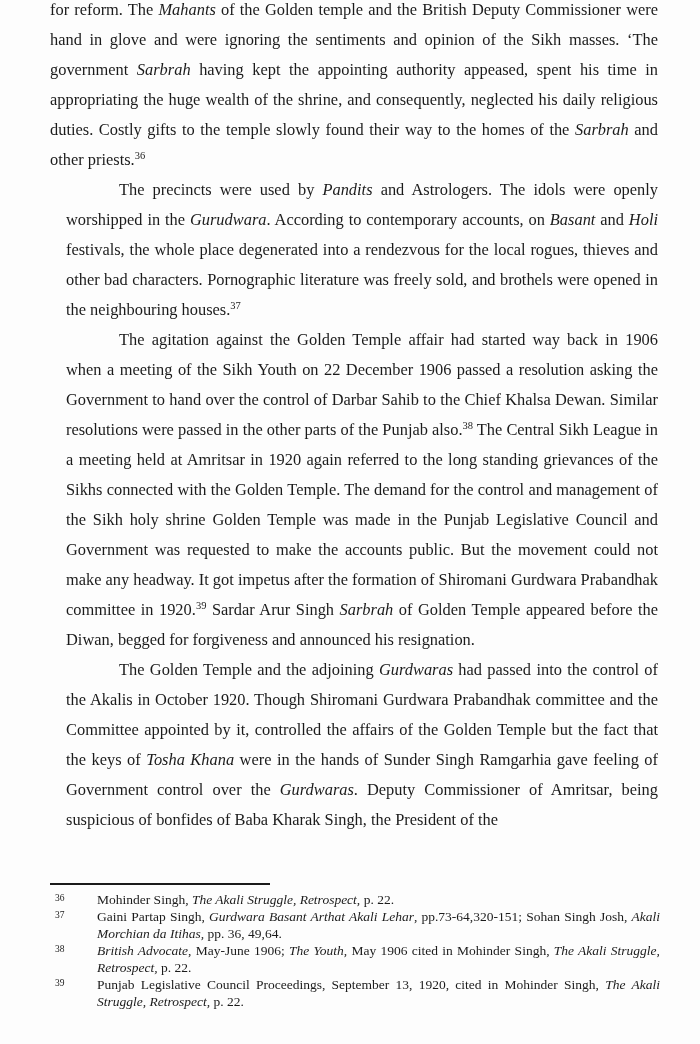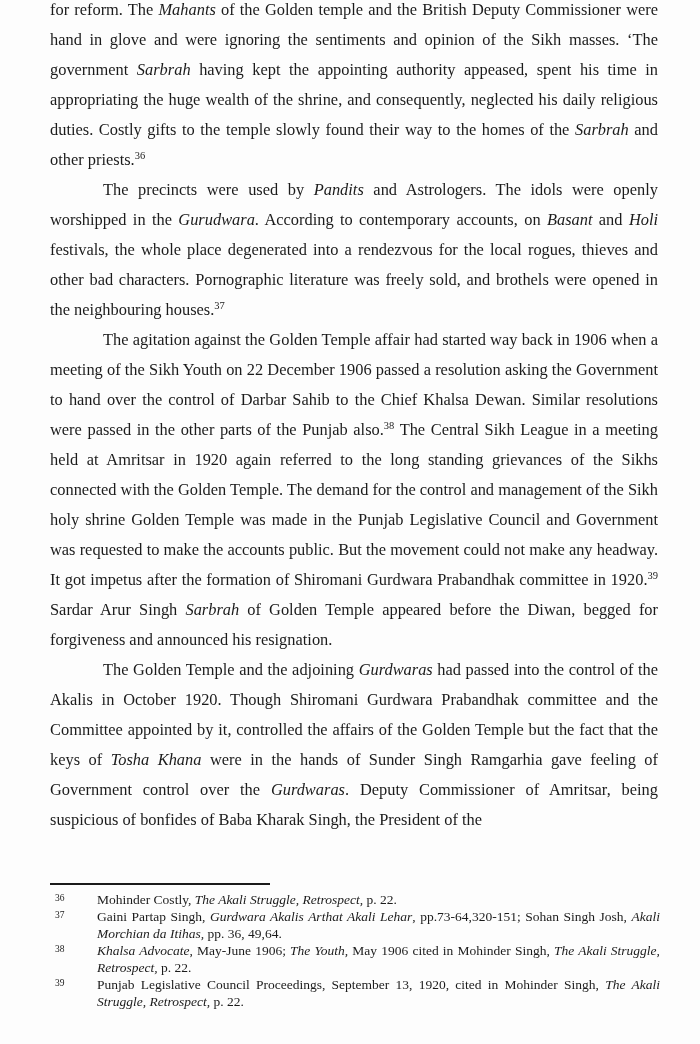--- a/index.html
+++ b/index.html
@@ -17,21 +17,21 @@
   .body-text {
     position: absolute;
     left: 50px;
     top: -5px;
     width: 608px;
     font-size: 16.4px;
     line-height: 30px;
     text-align: justify;
   }
   .para { margin: 0; }
-  .para.indent { text-indent: 53px; }
+  .para.indent { text-indent: 53px; margin-left: 16px; }
   .it { font-style: italic; }
   sup.fnref {
     font-size: 10.5px;
     line-height: 0;
     vertical-align: super;
   }
   .footnote-area {
     position: absolute;
     left: 50px;
     top: 883px;
@@ -69,29 +69,29 @@
       <p class="para"><span>for reform. The </span><span class="it">Mahants</span><span> of the Golden temple and the British Deputy Commissioner were hand in glove and were ignoring the sentiments and opinion of the Sikh masses. ‘The government </span><span class="it">Sarbrah</span><span> having kept the appointing authority appeased, spent his time in appropriating the huge wealth of the shrine, and consequently, neglected his daily religious duties. Costly gifts to the temple slowly found their way to the homes of the </span><span class="it">Sarbrah</span><span> and other priests.</span><sup class="fnref">36</sup></p>
       <p class="para indent"><span>The precincts were used by </span><span class="it">Pandits</span><span> and Astrologers. The idols were openly worshipped in the </span><span class="it">Gurudwara</span><span>. According to contemporary accounts, on </span><span class="it">Basant</span><span> and </span><span class="it">Holi</span><span> festivals, the whole place degenerated into a rendezvous for the local rogues, thieves and other bad characters. Pornographic literature was freely sold, and brothels were opened in the neighbouring houses.</span><sup class="fnref">37</sup></p>
       <p class="para indent"><span>The agitation against the Golden Temple affair had started way back in 1906 when a meeting of the Sikh Youth on 22 December 1906 passed a resolution asking the Government to hand over the control of Darbar Sahib to the Chief Khalsa Dewan. Similar resolutions were passed in the other parts of the Punjab also.</span><sup class="fnref">38</sup><span> The Central Sikh League in a meeting held at Amritsar in 1920 again referred to the long standing grievances of the Sikhs connected with the Golden Temple. The demand for the control and management of the Sikh holy shrine Golden Temple was made in the Punjab Legislative Council and Government was requested to make the accounts public. But the movement could not make any headway. It got impetus after the formation of Shiromani Gurdwara Prabandhak committee in 1920.</span><sup class="fnref">39</sup><span> Sardar Arur Singh </span><span class="it">Sarbrah</span><span> of Golden Temple appeared before the Diwan, begged for forgiveness and announced his resignation.</span></p>
       <p class="para indent"><span>The Golden Temple and the adjoining </span><span class="it">Gurdwaras</span><span> had passed into the control of the Akalis in October 1920. Though Shiromani Gurdwara Prabandhak committee and the Committee appointed by it, controlled the affairs of the Golden Temple but the fact that the keys of </span><span class="it">Tosha Khana</span><span> were in the hands of Sunder Singh Ramgarhia gave feeling of Government control over the </span><span class="it">Gurdwaras</span><span>. Deputy Commissioner of Amritsar, being suspicious of bonfides of Baba Kharak Singh, the President of the</span></p>
     </main>
   <div class="footnote-area">
     <div class="fn-rule"></div>
     <div>
         <div class="fn-row">
           <div class="fn-num">36</div>
-          <div class="fn-text"><span>Mohinder Costly, </span><span class="it">The Akali Struggle, Retrospect,</span><span> p. 22.</span></div>
+          <div class="fn-text"><span>Mohinder Singh, </span><span class="it">The Akali Struggle, Retrospect,</span><span> p. 22.</span></div>
         </div>
         <div class="fn-row">
           <div class="fn-num">37</div>
-          <div class="fn-text"><span>Gaini Partap Singh, </span><span class="it">Gurdwara Akalis Arthat Akali Lehar</span><span>, pp.73-64,320-151; Sohan Singh Josh, </span><span class="it">Akali Morchian da Itihas,</span><span> pp. 36, 49,64.</span></div>
+          <div class="fn-text"><span>Gaini Partap Singh, </span><span class="it">Gurdwara Basant Arthat Akali Lehar</span><span>, pp.73-64,320-151; Sohan Singh Josh, </span><span class="it">Akali Morchian da Itihas,</span><span> pp. 36, 49,64.</span></div>
         </div>
         <div class="fn-row">
           <div class="fn-num">38</div>
-          <div class="fn-text"><span class="it">Khalsa Advocate</span><span>, May-June 1906; </span><span class="it">The Youth,</span><span> May 1906 cited in Mohinder Singh, </span><span class="it">The Akali Struggle, Retrospect,</span><span> p. 22.</span></div>
+          <div class="fn-text"><span class="it">British Advocate</span><span>, May-June 1906; </span><span class="it">The Youth,</span><span> May 1906 cited in Mohinder Singh, </span><span class="it">The Akali Struggle, Retrospect,</span><span> p. 22.</span></div>
         </div>
         <div class="fn-row">
           <div class="fn-num">39</div>
           <div class="fn-text"><span>Punjab Legislative Council Proceedings, September 13, 1920, cited in Mohinder Singh, </span><span class="it">The Akali Struggle, Retrospect,</span><span> p. 22.</span></div>
         </div>
       </div>
   </div>
 </div>
 
 </body></html>

